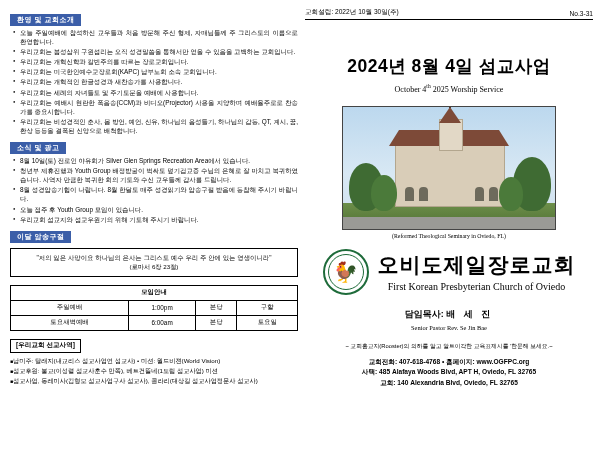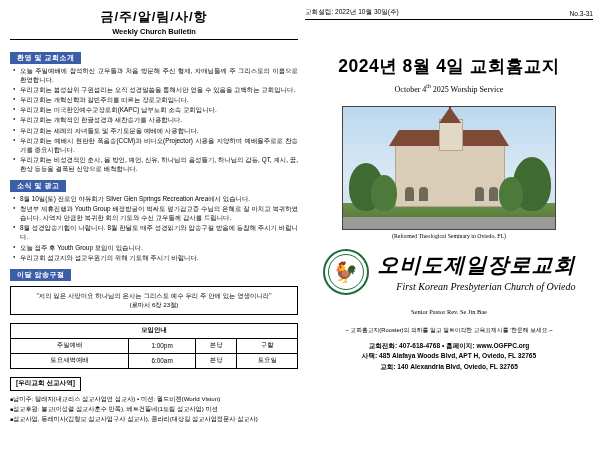--- a/index.html
+++ b/index.html
@@ -241,21 +241,21 @@
   .seal:after {
     content: "";
     position: absolute; left: 3px; top: 3px; right: 3px; bottom: 3px;
     border: 1px solid #1e6b3a; border-radius: 50%;
   }
   .seal .rooster {
     position: absolute; left: 0; top: 0; width: 100%; height: 100%;
     display: flex; align-items: center; justify-content: center;
     font-size: 20px; color: #1e6b3a; line-height: 1;
   }
-  .church-names { text-align: right; font-style: italic; }
+  .church-names { text-align: center; }
   .church-kor {
     font-size: 21px; font-weight: bold; letter-spacing: 1px;
   }
   .church-eng {
     font-size: 10px; margin-top: 2px; font-family: "Liberation Serif", serif;
   }
 
   .pastor-block {
     text-align: center;
     margin-top: 13px;
@@ -277,24 +277,20 @@
   }
   .addr-block .b { font-weight: bold; }
 </style>
 </head>
 <body>
 
 <div class="page">
 
   <div class="left">
 
-    <div class="masthead">
-      <div class="kor">금/주/알/림/사/항</div>
-      <div class="eng">Weekly Church Bulletin</div>
-    </div>
 
     <div class="sec-head">환영 및 교회소개</div>
     <ul class="items">
       <li>오늘 주일예배에 참석하신 교우들과 처음 방문해 주신 형제, 자매님들께 주 그리스도의 이름으로 환영합니다.</li>
       <li>우리교회는 봄성삼위 구원섭리는 오직 성경말씀을 통해서만 얻을 수 있음을 고백하는 교회입니다.</li>
       <li>우리교회는 개혁신학과 칼빈주의를 따르는 장로교회입니다.</li>
       <li>우리교회는 미국한인예수교장로회(KAPC) 남부노회 소속 교회입니다.</li>
       <li>우리교회는 개혁적인 한글성경과 새찬송가를 사용합니다.</li>
       <li>우리교회는 세례의 자녀들도 및 주기도문을 예배에 사용합니다.</li>
       <li>우리교회는 예배시 현란한 폭음송(CCM)과 비디오(Projector) 사용을 지양하며 예배율주로로 찬송가를 중요시합니다.</li>
@@ -345,21 +341,21 @@
   </div>
 
   <div class="right">
 
     <div class="topbar">
       <div class="mid">교회설립: 2022년 10월 30일(주)</div>
       <div class="mid">No.3-31</div>
     </div>
 
     <div class="title-block">
-      <div class="title-kor">2024년 8월 4일 교회홈교지</div>
+      <div class="title-kor">2024년 8월 4일 섬교사업</div>
       <div class="title-eng">
         <span>October</span>
         <span>4</span><sup>th</sup>
         <span>2025 Worship Service</span>
       </div>
     </div>
 
     <div class="photo-wrap">
       <div class="ph-ground"></div>
       <div class="ph-road"></div>
@@ -384,20 +380,24 @@
       <div class="seal">
         <div class="rooster">🐓</div>
       </div>
       <div class="church-names">
         <div class="church-kor">오비도제일장로교회</div>
         <div class="church-eng">First Korean Presbyterian Church of Oviedo</div>
       </div>
     </div>
 
     <div class="pastor-block">
+      <div class="pastor-kor">
+        <span>담임목사:</span>
+        <span class="nm">배 세 진</span>
+      </div>
       <div class="pastor-eng">Senior Pastor  Rev. Se Jin Bae</div>
     </div>
 
     <div class="notice-line">~ 교회홈교지(Rooster)의 의하를 알고 알트이각한 교육표제시를 '한문해 보세요.~</div>
 
     <div class="addr-block">
       <div class="b">교회전화: 407-618-4768 • 홈페이지: www.OGFPC.org</div>
       <div class="b">사택: 485 Alafaya Woods Blvd, APT H, Oviedo, FL 32765</div>
       <div class="b">교회: 140 Alexandria Blvd, Oviedo, FL 32765</div>
     </div>

